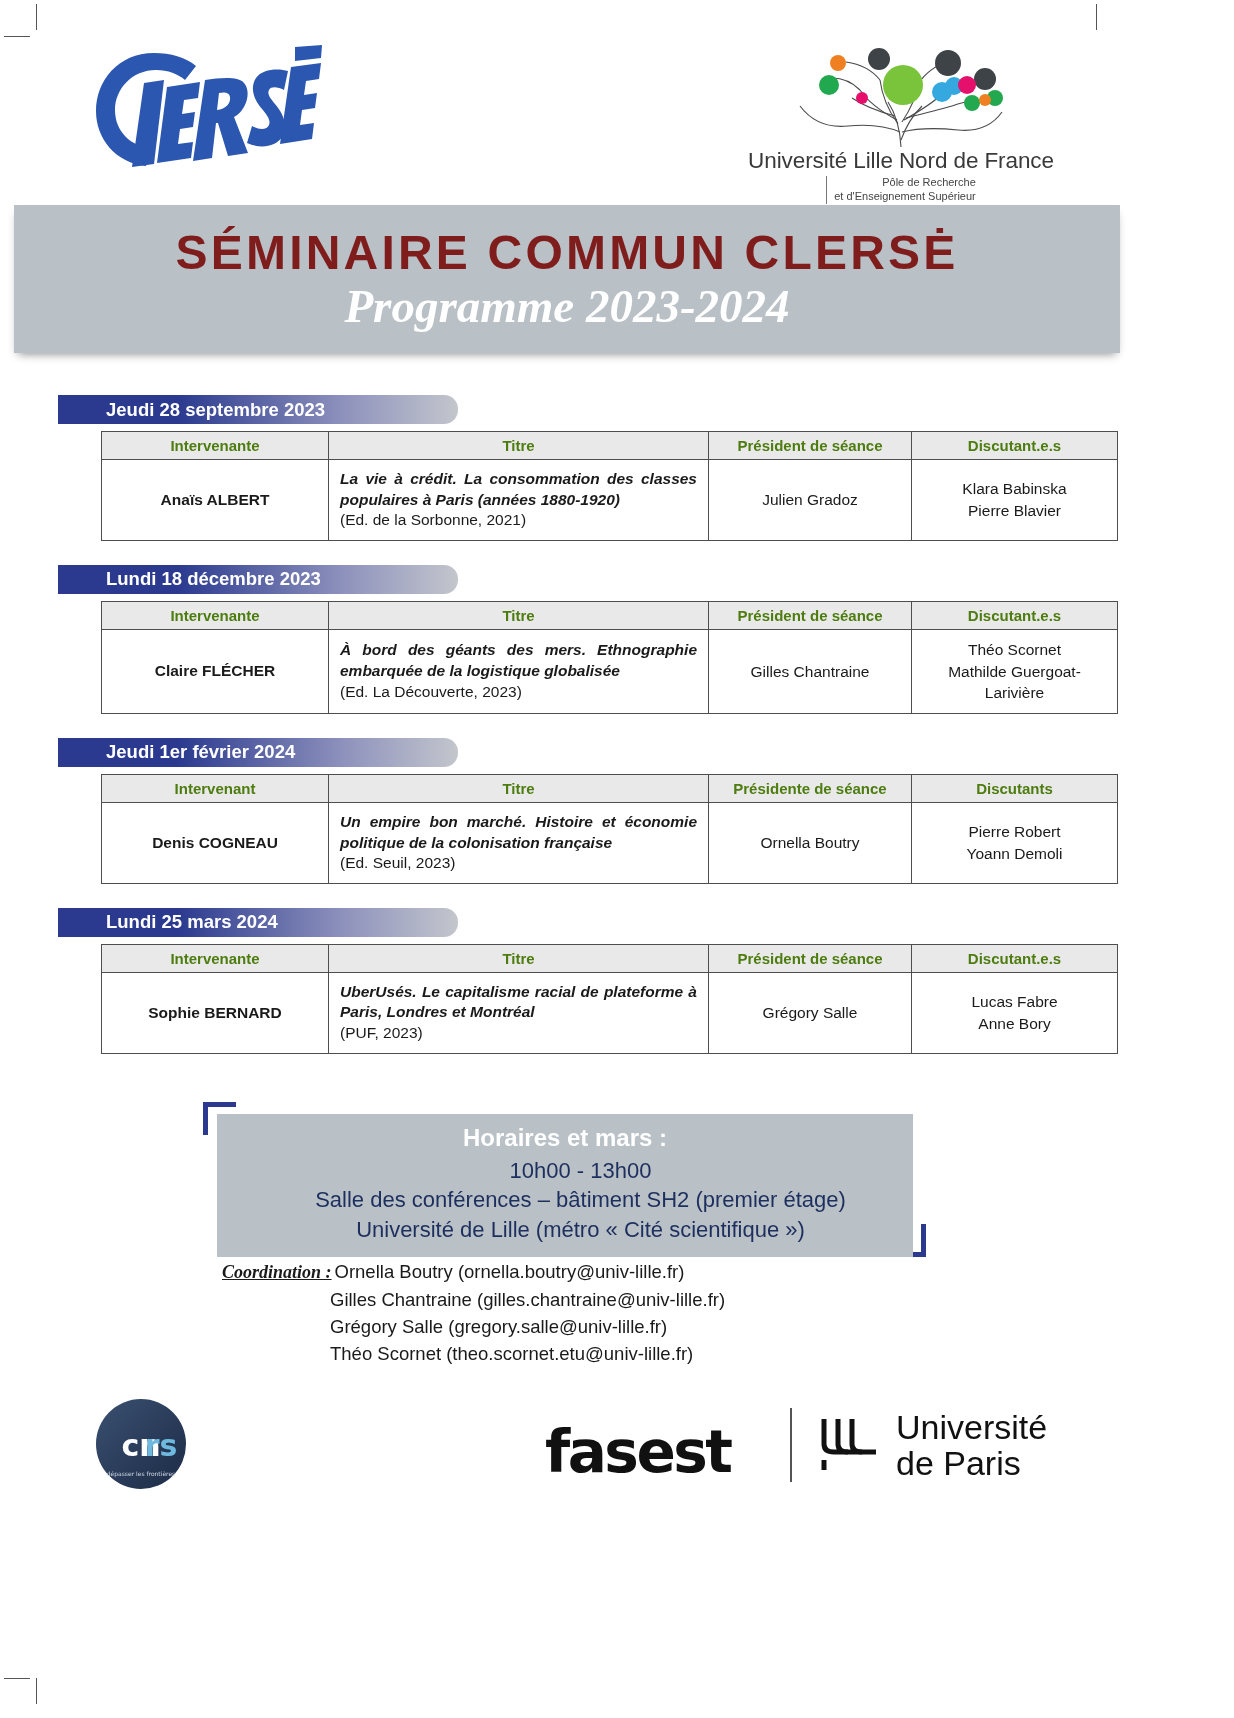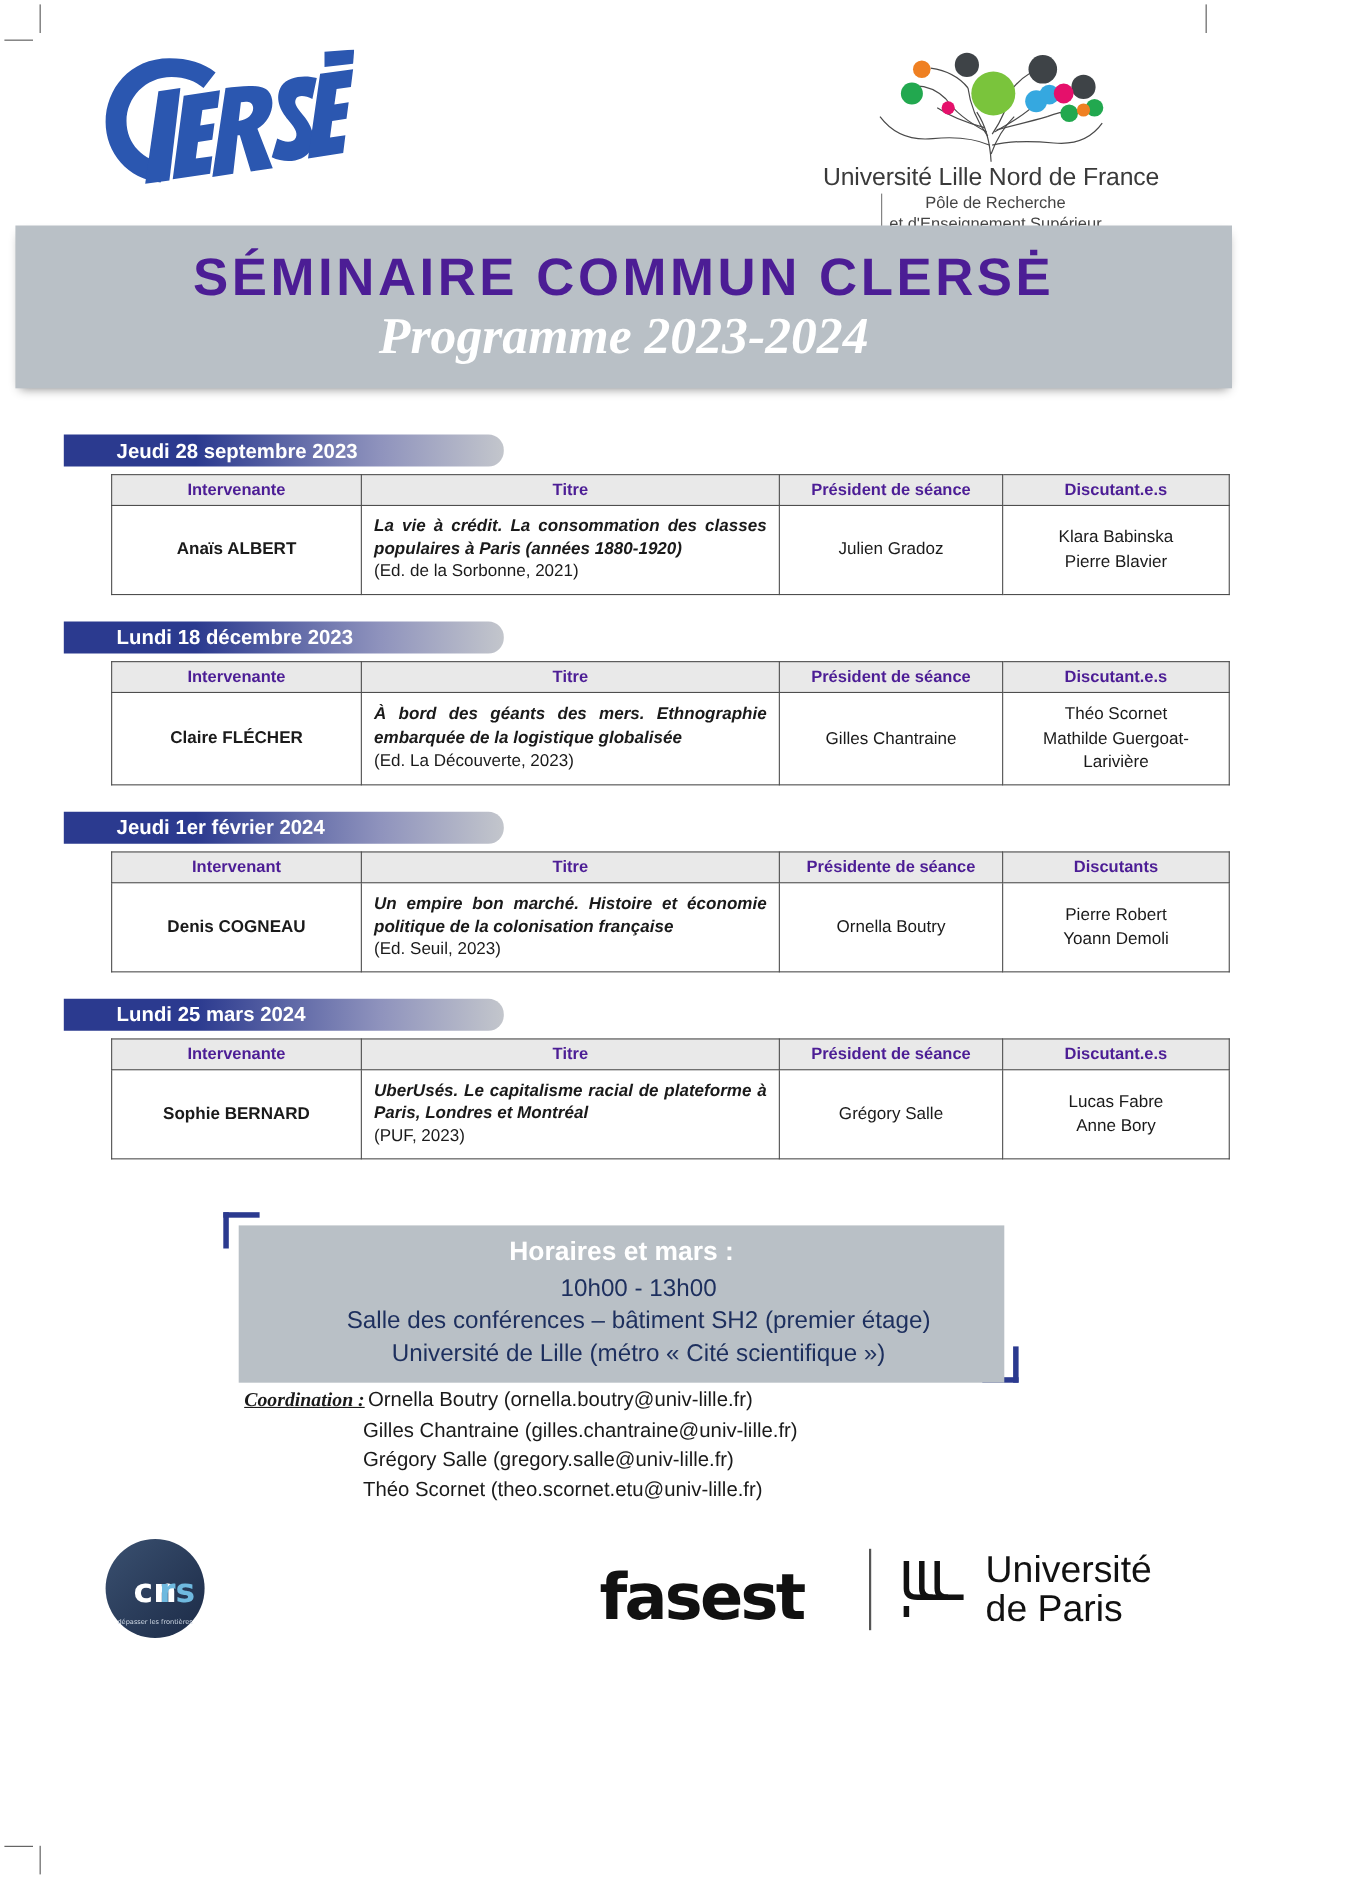--- a/index.html
+++ b/index.html
@@ -18,31 +18,31 @@
   .crop.h { height: 1px; width: 26px; }
 
   
   .header { position: absolute; top: 0; left: 0; width: 1234px; height: 205px; }
   .clerse-logo { position: absolute; left: 92px; top: 45px; width: 230px; height: 125px; }
   .ulnf-logo { position: absolute; right: 168px; top: 40px; width: 330px; height: 160px; text-align: center; }
   .ulnf-tree { width: 250px; height: 108px; margin: 0 auto; display: block; }
   .ulnf-name { font-size: 22.5px; color: #3a3a3a; letter-spacing: -0.1px; white-space: nowrap; }
   .ulnf-sub { margin-top: 2px; display: flex; justify-content: center; }
   .ulnf-sub-bar { width: 1px; background: #777; margin-right: 7px; }
-  .ulnf-sub-txt { font-size: 15px; color: #444; line-height: 1.25; text-align: center; white-space: nowrap; }
+  .ulnf-sub-txt { font-size: 11px; color: #444; line-height: 1.25; text-align: right; white-space: nowrap; }
 
   
   .banner {
     position: absolute; left: 14px; top: 205px; width: 1106px; height: 148px;
     background: #b9c0c6;
     display: flex; flex-direction: column; align-items: center; justify-content: center;
     box-shadow: 0 5px 9px -4px rgba(0,0,0,0.45);
   }
   .banner-title {
-    color: #4c1d95; font-size: 48px; font-weight: bold; letter-spacing: 3.2px;
+    color: #7f1d1d; font-size: 48px; font-weight: bold; letter-spacing: 3.2px;
     line-height: 1; margin-bottom: 6px; white-space: nowrap;
   }
   .banner-sub {
     color: #ffffff; font-family: "Liberation Serif", serif; font-style: italic;
     font-weight: bold; font-size: 47px; line-height: 1; white-space: nowrap;
   }
 
   
   .sessions { position: absolute; left: 0; top: 395px; width: 1234px; padding-left: 44px; }
   .session { position: relative; margin-bottom: 24px; }
@@ -57,21 +57,21 @@
   }
   table.sess {
     position: relative; left: 57px; width: 1016px; border-collapse: collapse;
     margin-top: 7px; table-layout: fixed;
   }
   table.sess th, table.sess td {
     border: 1px solid #4e4e4e; vertical-align: middle;
   }
   table.sess th {
     background: #e9e9e9; font-size: 15px; font-weight: bold; height: 28px;
-    text-align: center; color: #4c1d95;
+    text-align: center; color: #4d7c0f;
   }
   table.sess td { padding: 9px 11px; font-size: 15.5px; }
   td.speaker { text-align: center; font-weight: bold; font-size: 16.5px; }
   td.title { font-style: italic; font-weight: bold; text-align: justify; line-height: 1.33; }
   td.title .ed { font-style: normal; font-weight: normal; }
   td.chair, td.disc { text-align: center; line-height: 1.4; }
   col.c1 { width: 227px; } col.c2 { width: 380px; } col.c3 { width: 203px; } col.c4 { width: 206px; }
   .bracket { position: absolute; border-color: #2b3a8f; border-style: solid; }
   .bracket.tl { left: 203px; top: 1102px; width: 33px; height: 33px; border-width: 5px 0 0 5px; }
   .bracket.br { left: 893px; top: 1224px; width: 33px; height: 33px; border-width: 0 5px 5px 0; }

